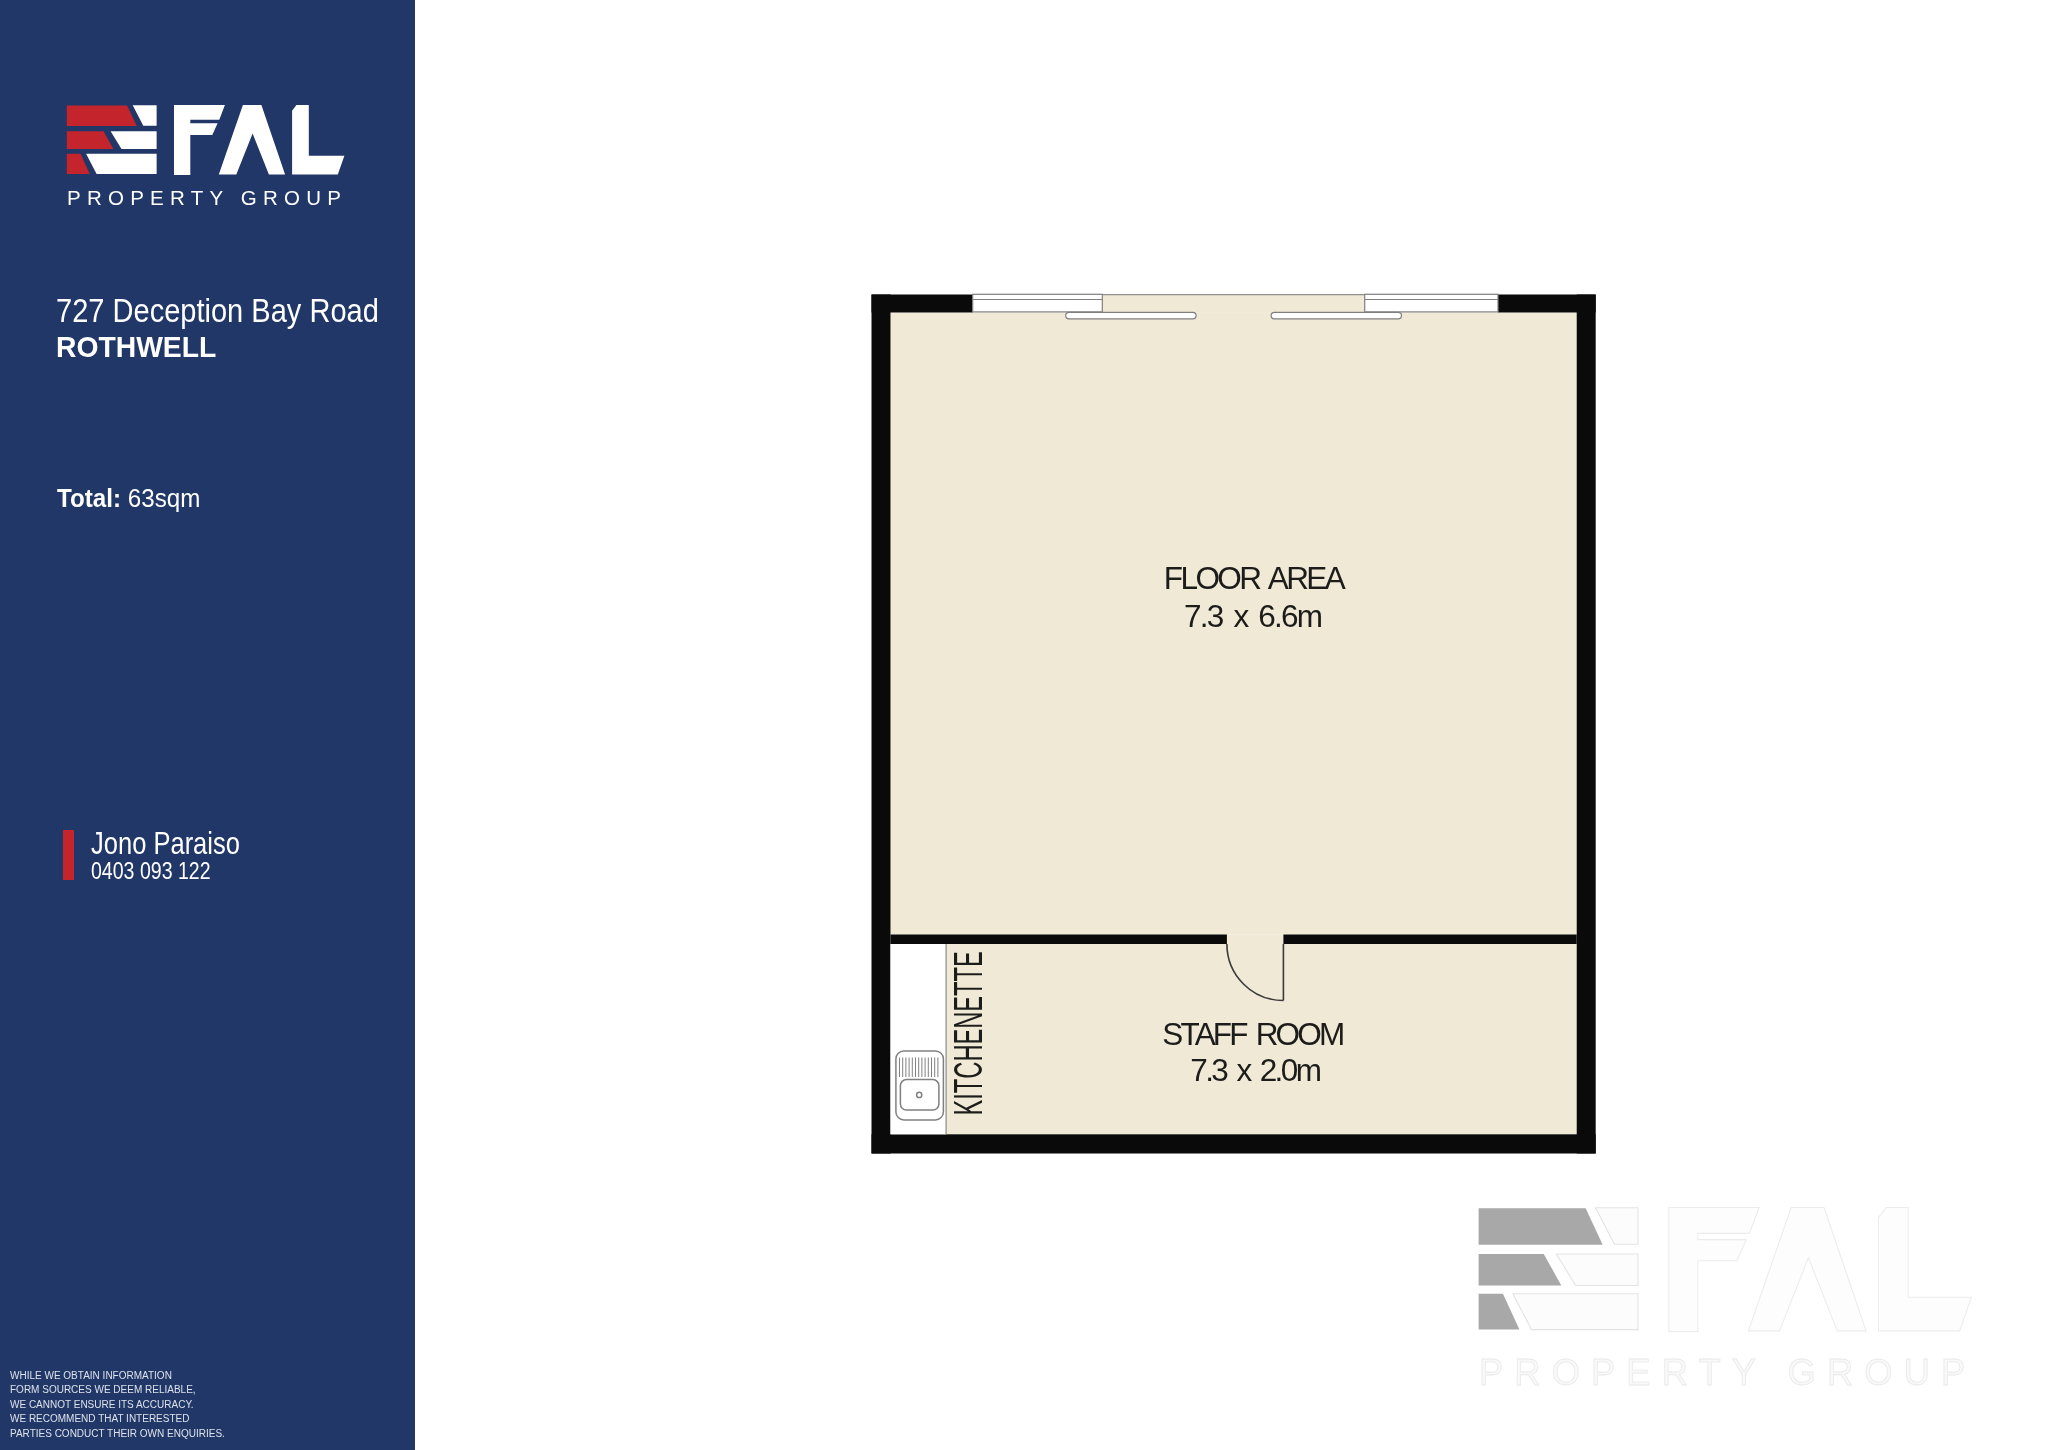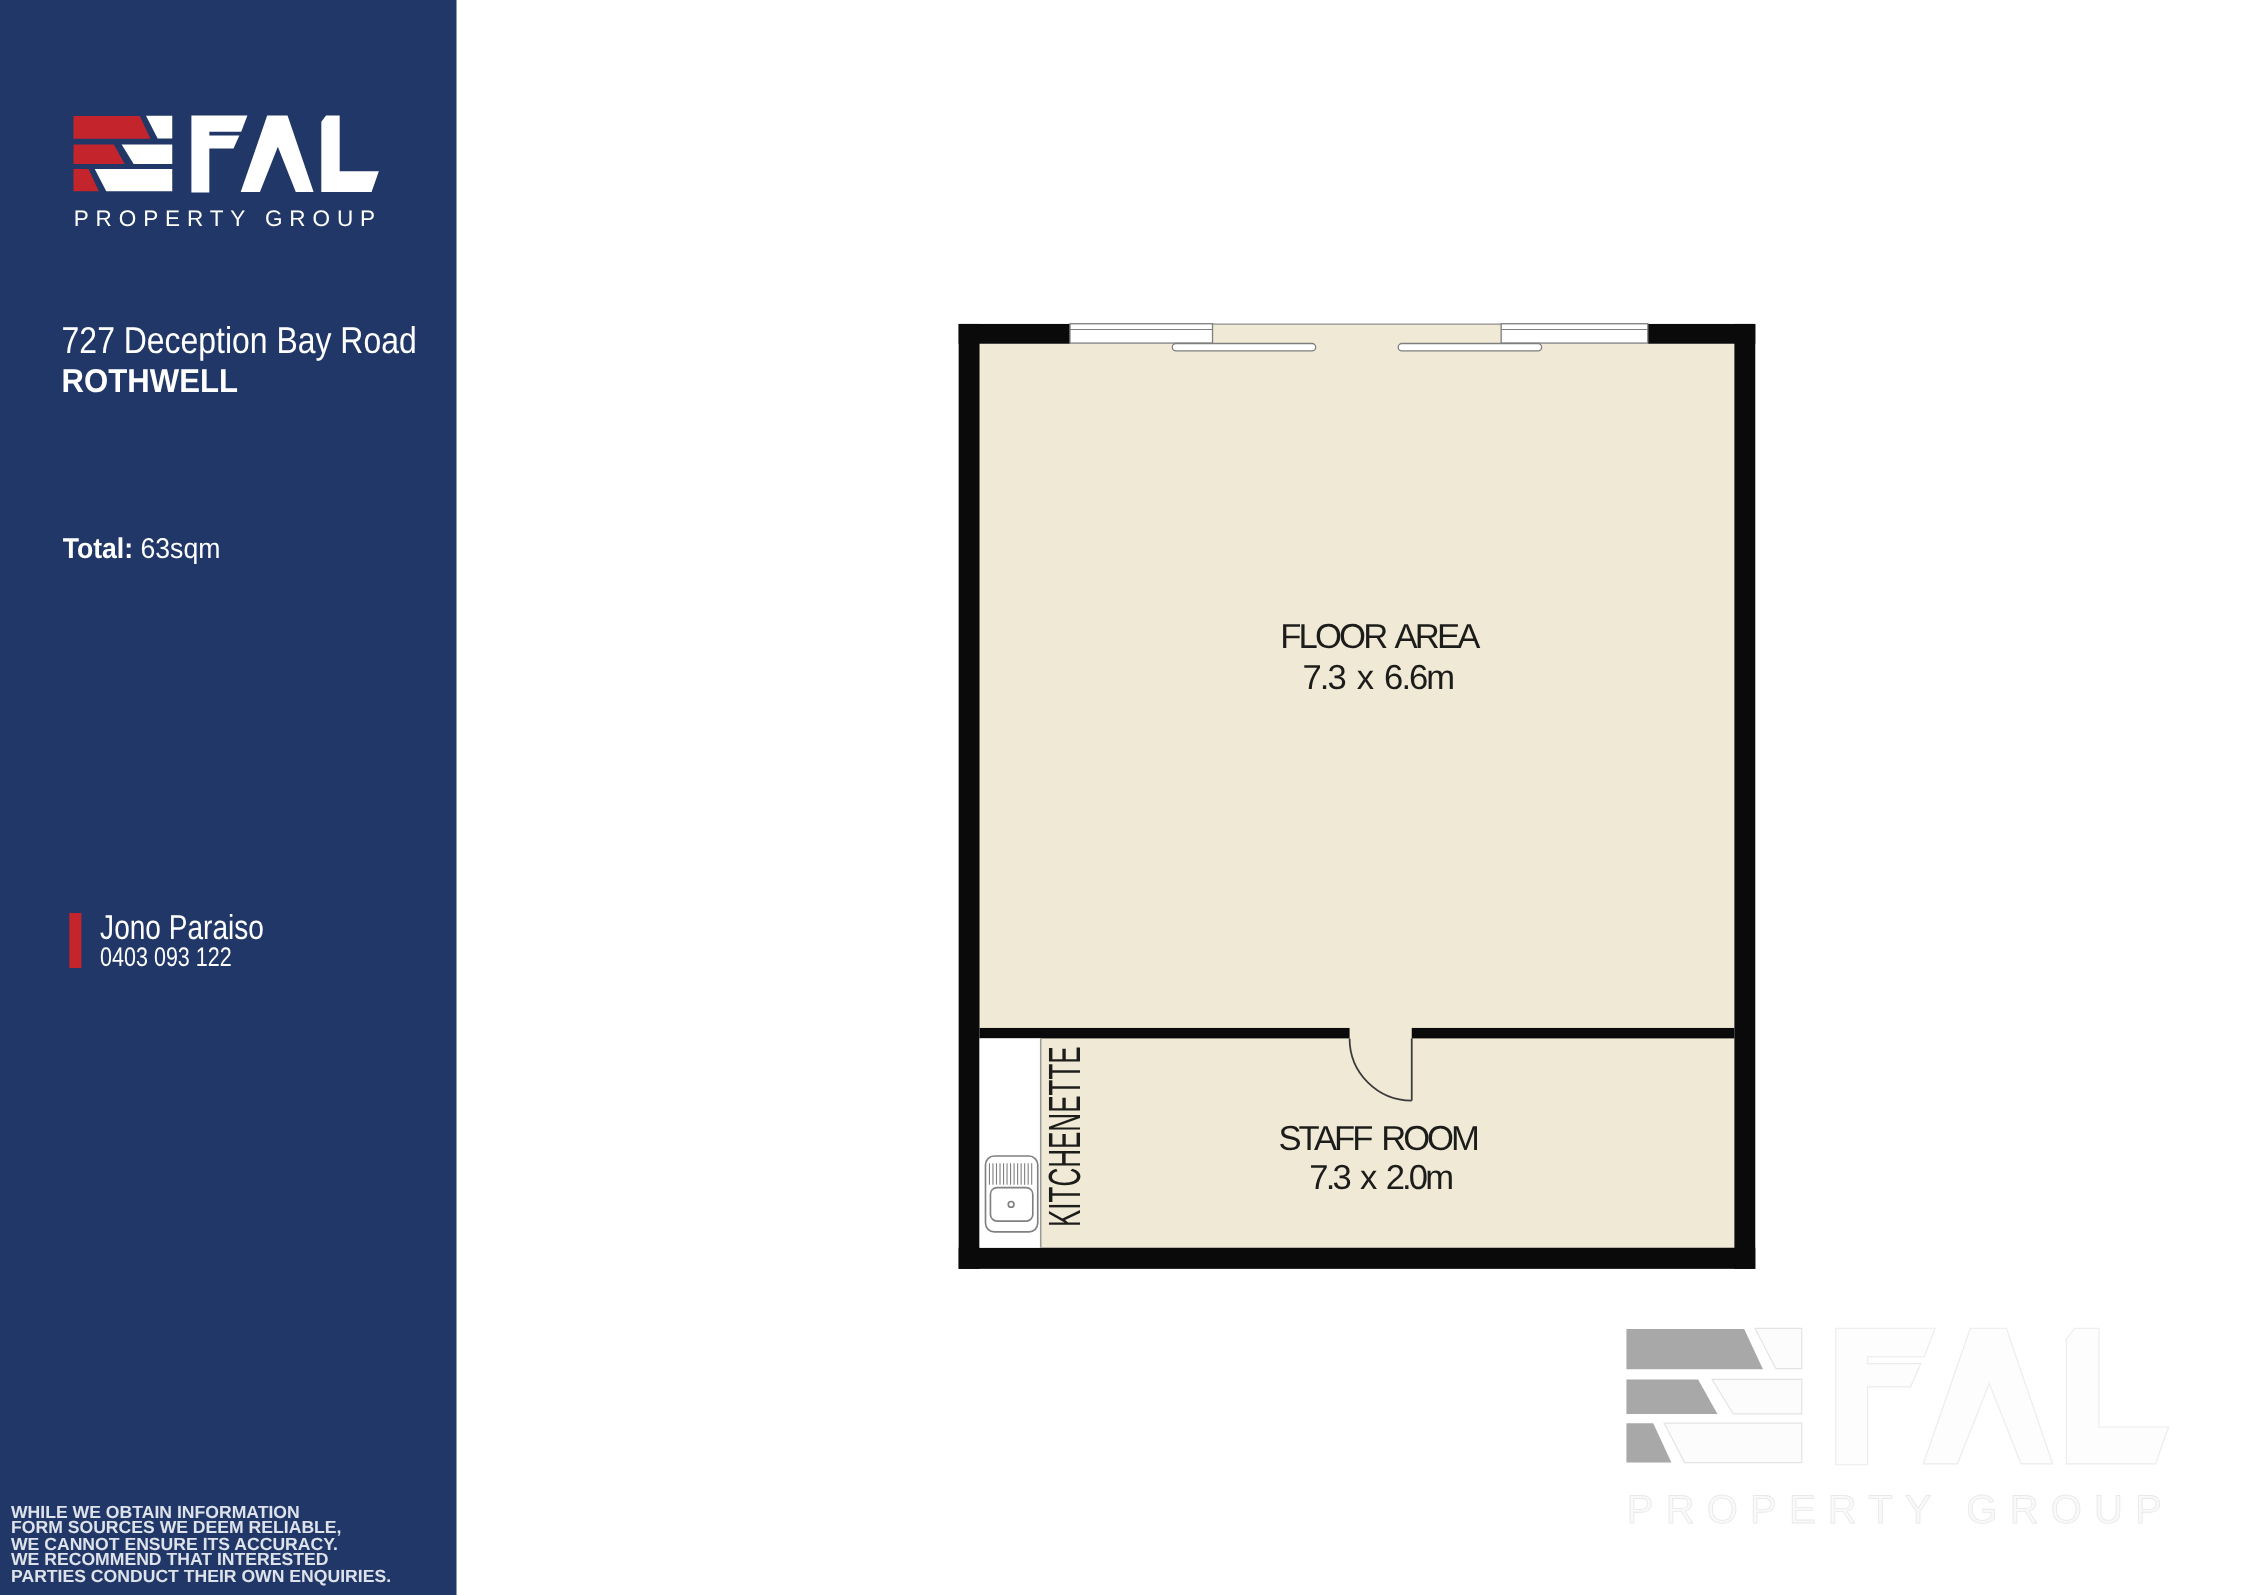--- a/index.html
+++ b/index.html
@@ -40,21 +40,21 @@
 <div class="abs" style="left:56px;top:327.5px;color:#ffffff;font-size:30px;line-height:38px;font-weight:bold;transform:scaleX(0.943);transform-origin:0 0;white-space:pre;">ROTHWELL</div>
 
 <div class="abs" style="left:57px;top:483px;color:#ffffff;font-size:26px;transform:scaleX(0.930);transform-origin:0 0;white-space:pre;"><b>Total:</b> 63sqm</div>
 
 <div class="abs" style="left:63px;top:830px;width:10.5px;height:49.5px;background:#c4242c;"></div>
 
 <div class="abs" style="left:91px;top:828px;color:#ffffff;font-size:31.5px;line-height:31px;transform:scaleX(0.810);transform-origin:0 0;white-space:pre;">Jono Paraiso</div>
 
 <div class="abs" style="left:91px;top:858px;color:#ffffff;font-size:24.5px;line-height:25px;transform:scaleX(0.798);transform-origin:0 0;white-space:pre;">0403 093 122</div>
 
-<div class="abs" style="left:10px;top:1368.5px;color:#dde2eb;font-size:16px;line-height:14.6px;font-weight:bold;">WHILE WE OBTAIN INFORMATION<br>FORM SOURCES WE DEEM RELIABLE,<br>WE CANNOT ENSURE ITS ACCURACY.<br>WE RECOMMEND THAT INTERESTED<br>PARTIES CONDUCT THEIR OWN ENQUIRIES.</div>
+<div class="abs" style="left:10px;top:1368.5px;color:#dde2eb;font-size:10px;line-height:14.6px;font-weight:normal;">WHILE WE OBTAIN INFORMATION<br>FORM SOURCES WE DEEM RELIABLE,<br>WE CANNOT ENSURE ITS ACCURACY.<br>WE RECOMMEND THAT INTERESTED<br>PARTIES CONDUCT THEIR OWN ENQUIRIES.</div>
 
 <svg class="abs" style="left:0;top:0;" width="2048" height="1450" viewBox="0 0 2048 1450">
 
   <rect x="890.5" y="312.5" width="686.2" height="622" fill="#f0e9d6"></rect>
 
   <rect x="890.5" y="934.5" width="686.2" height="199.8" fill="#f0e9d6"></rect>
 
   <rect x="871.5" y="294.5" width="19" height="859" fill="#0a0a0a"></rect>
 
   <rect x="1576.7" y="294.5" width="19" height="859" fill="#0a0a0a"></rect>

